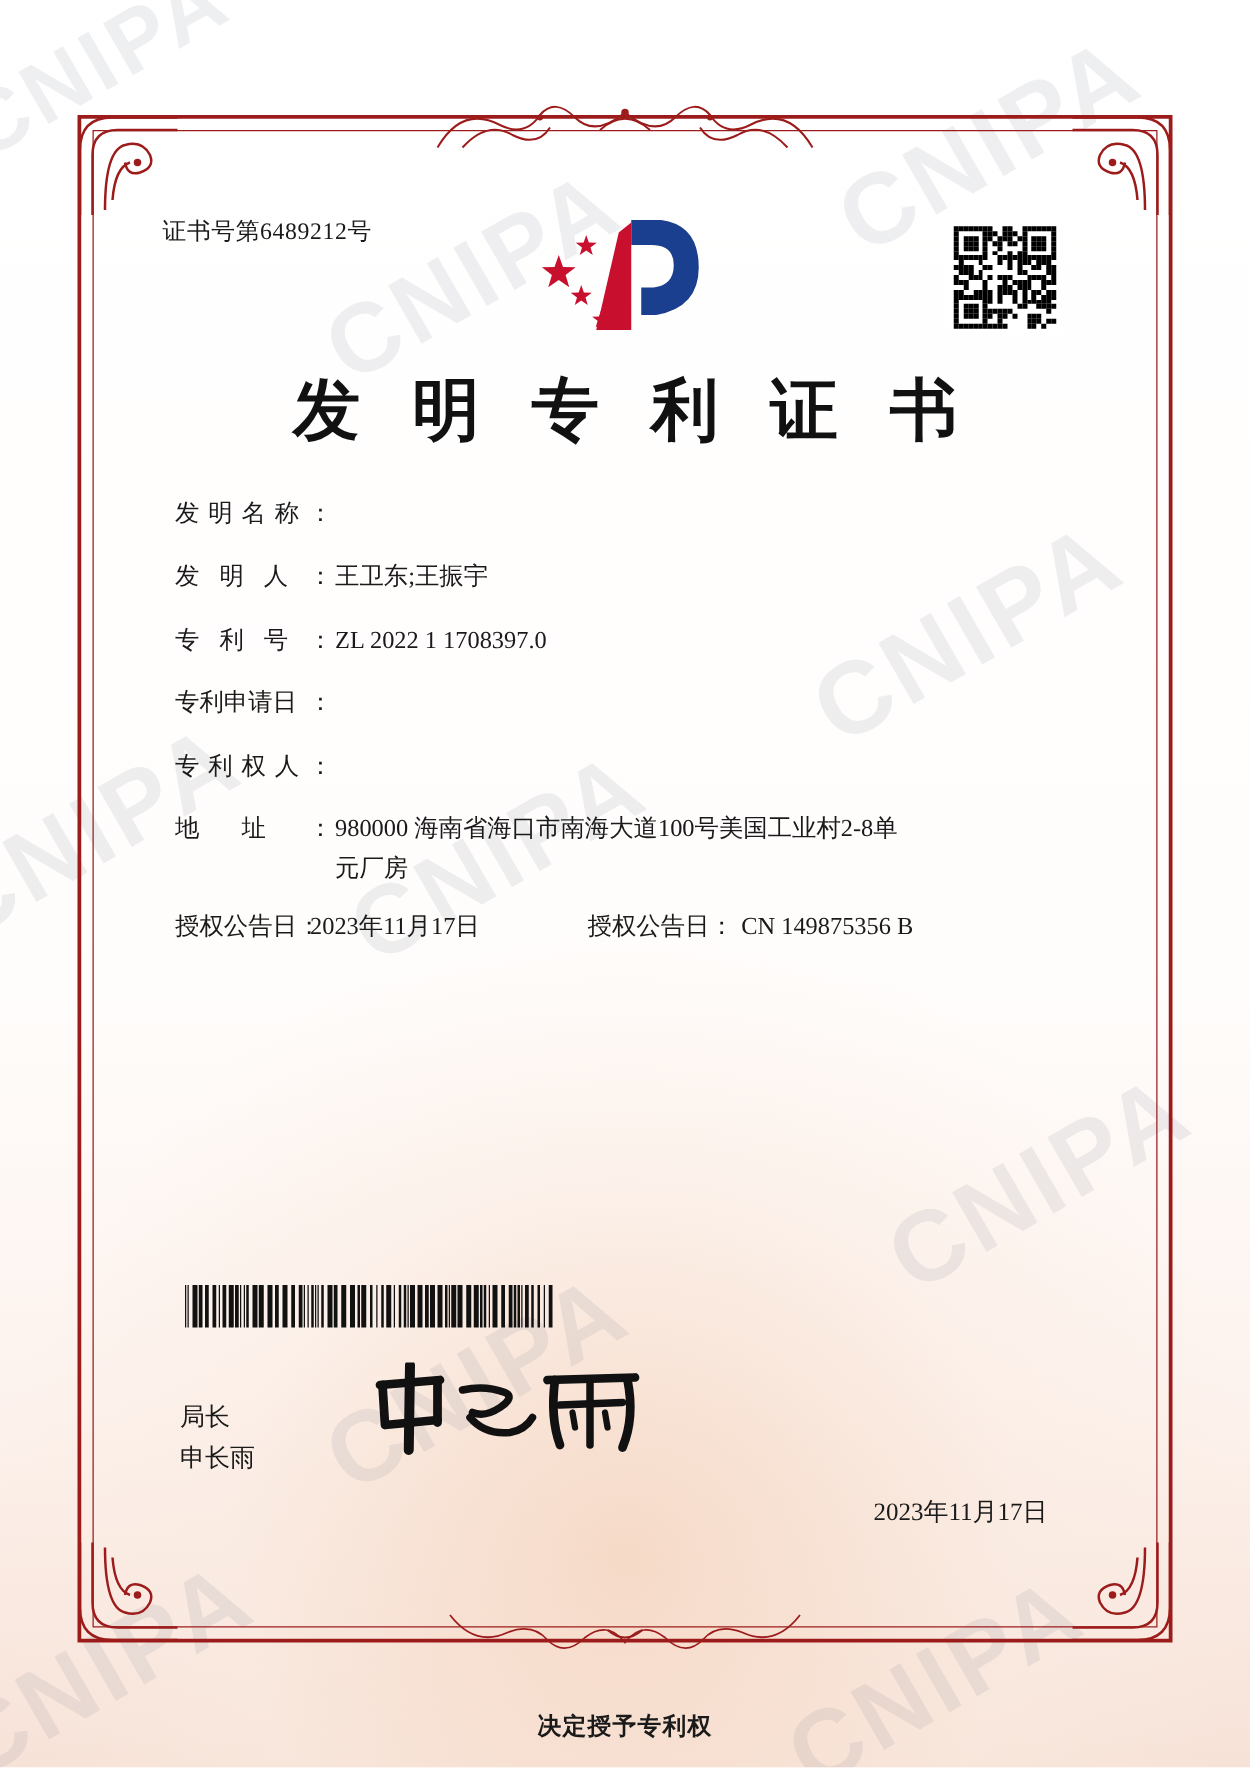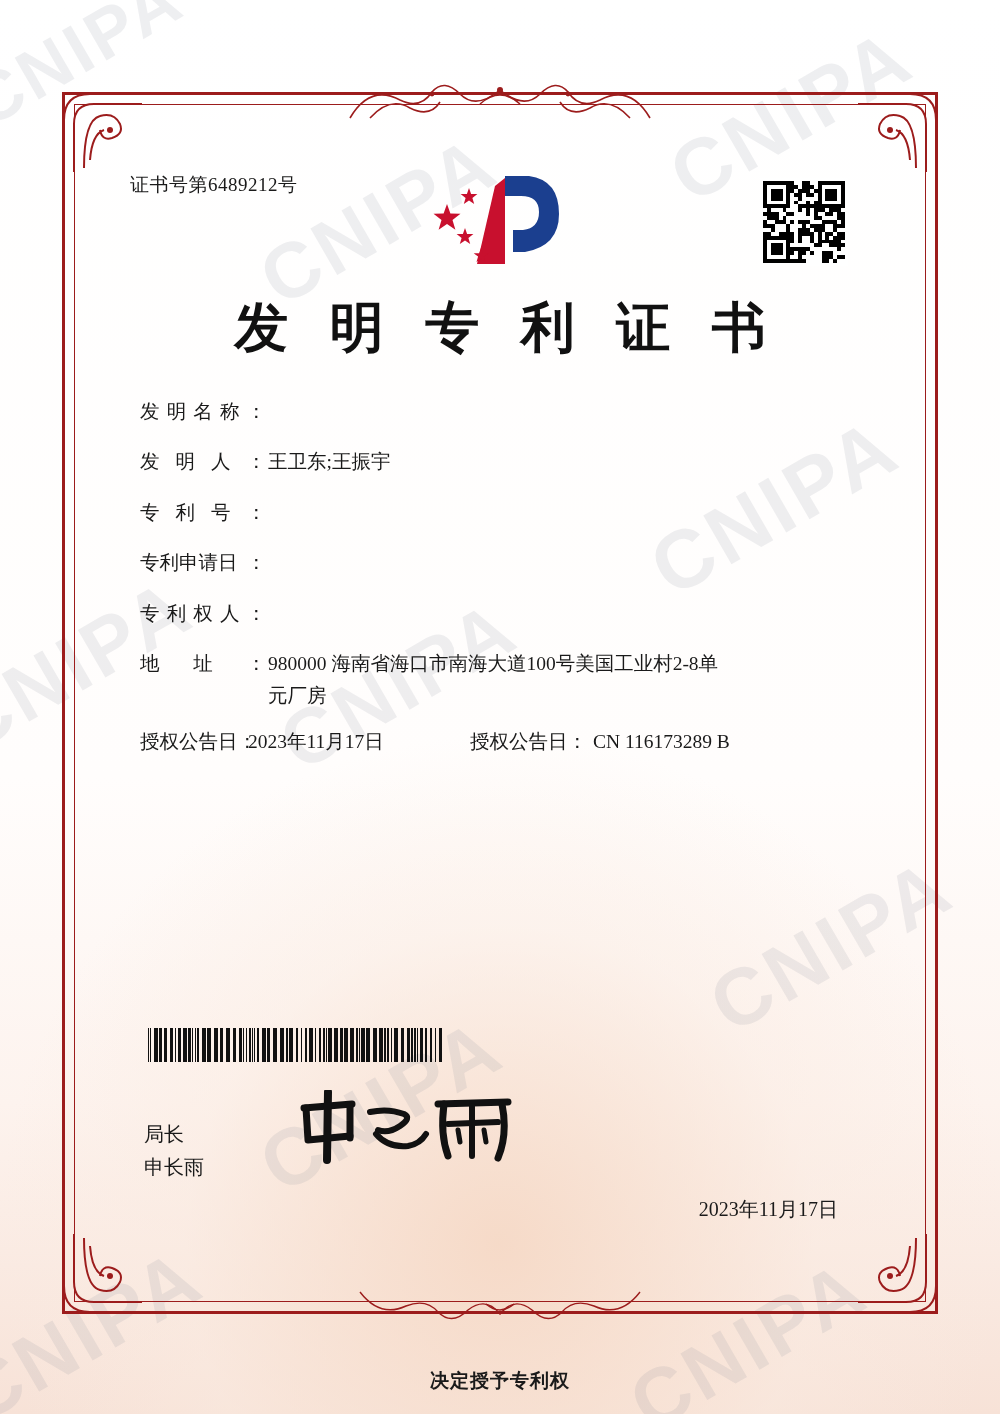--- a/index.html
+++ b/index.html
@@ -809,20 +809,21 @@
       <span class="f-value">王卫东;王振宇</span>
     </div>
 
     <div class="field-row">
       <span class="f-label">
           <span>专</span>
           <span>利</span>
           <span>号</span>
           <span class="f-colon">：</span>
         </span>
+      <span class="f-value">ZL 2022 1 1708397.0</span>
     </div>
 
     <div class="field-row">
       <span class="f-label">
           <span>专利申请日</span>
           <span class="f-colon">：</span>
         </span>
     </div>
 
     <div class="field-row">
@@ -851,21 +852,21 @@
       <span class="left">
         <span class="lbl6">
             <span>授权公告日</span>
             <span class="f-colon">：</span>
           </span>
         <span>2023年11月17日</span>
       </span>
       <span class="right">
         <span>授权公告日</span>
         <span>：</span>
-        <span style="margin-left:6px;">CN 116173289 B</span>
+        <span style="margin-left:6px;">CN 149875356 B</span>
       </span>
     </div>
 
   </div>
 
 
   <div class="barcode" id="barcode">
       <i style="width: 1px; margin-right: 1px;"></i>
       <i style="width: 1px; margin-right: 3px;"></i>
       <i style="width: 4px; margin-right: 1px;"></i>

